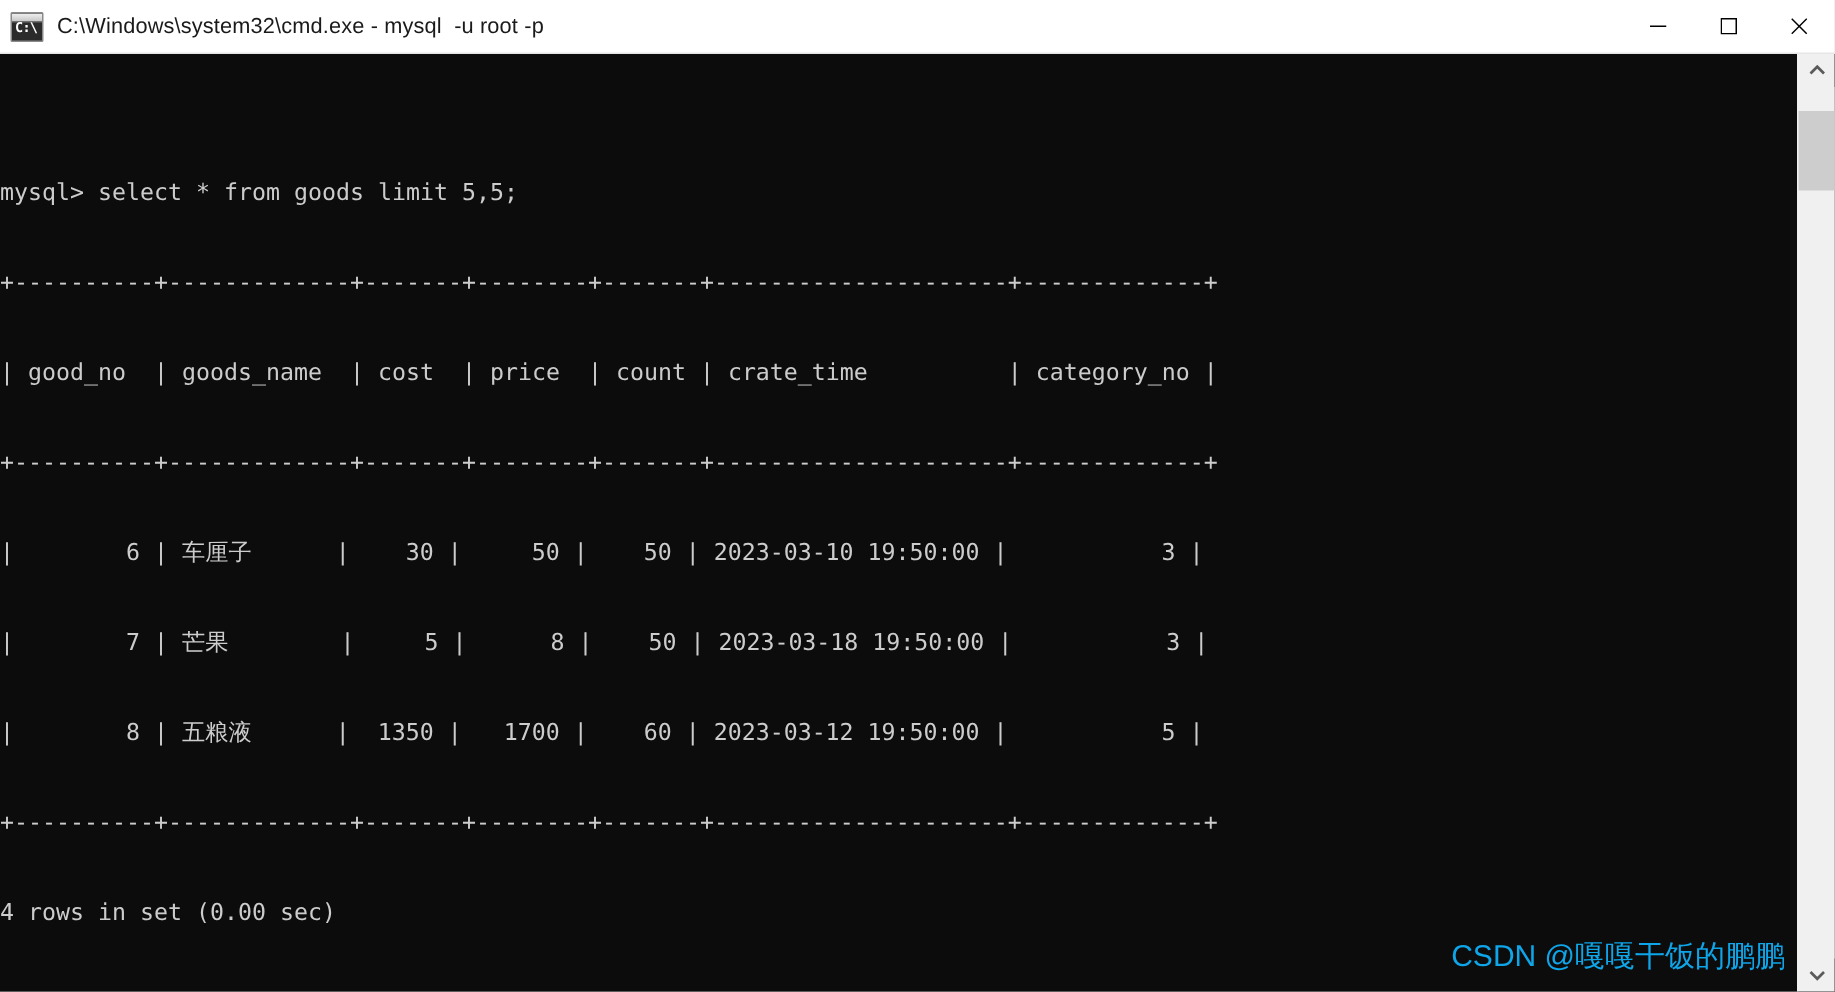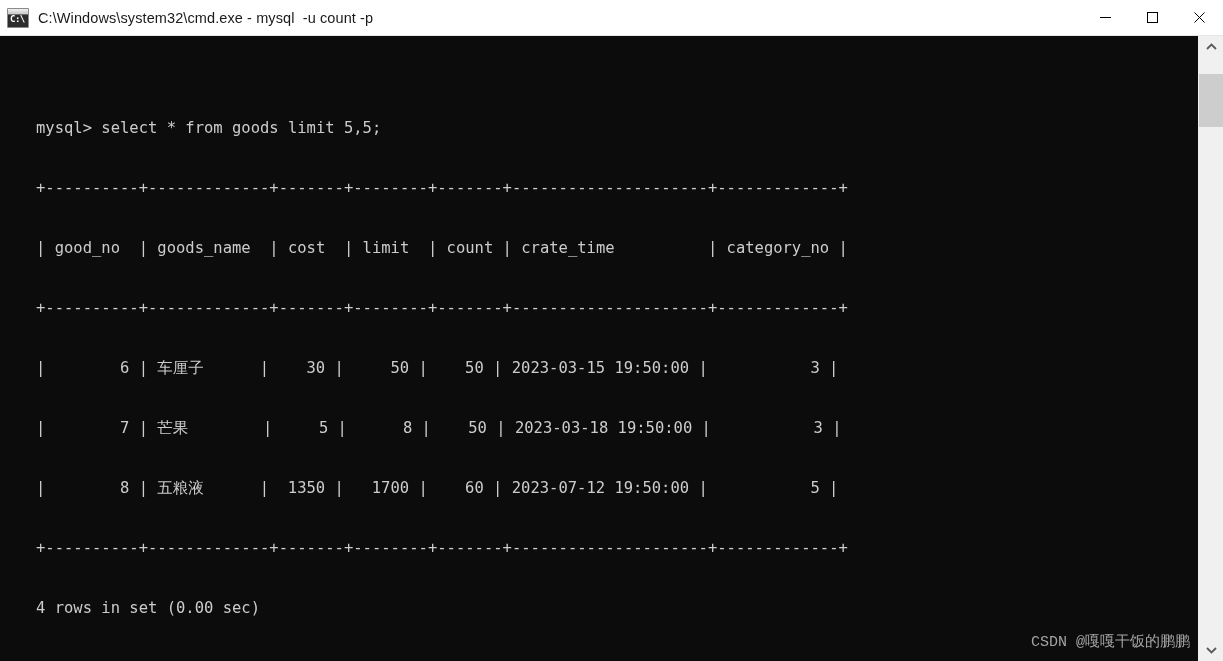--- a/index.html
+++ b/index.html
@@ -103,21 +103,20 @@
     background: #0c0c0c;
     color: #cccccc;
     font-family: "DejaVu Sans Mono", "Liberation Mono", monospace;
     font-size: 15.5px;
     line-height: 20px;
     white-space: pre;
     padding: 0;
     overflow: hidden;
     position: relative;
     letter-spacing: 0px;
-    margin-left: 36px;
   }
   .console-inner {
     padding-top: 2px;
   }
   .line {
     height: 20px;
     white-space: pre;
     font-variant-ligatures: none;
   }
 
@@ -157,38 +156,38 @@
     width: 25px;
     height: 53px;
     background: #cdcdcd;
   }
 
   
   .watermark {
     position: absolute;
     right: 33px;
     bottom: 10px;
-    color: #a3a3a3;
-    font-size: 15px;
-    font-family: Liberation Mono, monospace;
+    color: #0ea5e9;
+    font-size: 20px;
+    font-family: Liberation Sans, sans-serif;
     pointer-events: none;
     white-space: pre;
   }
 </style>
 </head>
 <body>
 
 <div class="window">
 
   <div class="titlebar">
     <div class="title-icon">
       <div class="bar"></div>
       <div class="glyph">C:\</div>
     </div>
-    <div class="title-text">C:\Windows\system32\cmd.exe - mysql  -u count -p</div>
+    <div class="title-text">C:\Windows\system32\cmd.exe - mysql  -u root -p</div>
 
     <div class="win-controls">
       <div class="win-btn">
         <svg width="11" height="11" viewBox="0 0 11 11" aria-hidden="true">
           <line x1="0" y1="5.5" x2="11" y2="5.5" stroke="#000000" stroke-width="1"></line>
         </svg>
       </div>
       <div class="win-btn">
         <svg width="11" height="11" viewBox="0 0 11 11" aria-hidden="true">
           <rect x="0.5" y="0.5" width="10" height="10" fill="none" stroke="#000000" stroke-width="1"></rect>
@@ -202,25 +201,25 @@
       </div>
     </div>
   </div>
 
   <div class="console-area">
 
     <div class="console">
       <div class="console-inner">
         <div class="line">mysql&gt; select * from goods limit 5,5;</div>
         <div class="line">+----------+-------------+-------+--------+-------+---------------------+-------------+</div>
-        <div class="line">| good_no  | goods_name  | cost  | limit  | count | crate_time          | category_no |</div>
+        <div class="line">| good_no  | goods_name  | cost  | price  | count | crate_time          | category_no |</div>
         <div class="line">+----------+-------------+-------+--------+-------+---------------------+-------------+</div>
-        <div class="line">|        6 | 车厘子      |    30 |     50 |    50 | 2023-03-15 19:50:00 |           3 |</div>
+        <div class="line">|        6 | 车厘子      |    30 |     50 |    50 | 2023-03-10 19:50:00 |           3 |</div>
         <div class="line">|        7 | 芒果        |     5 |      8 |    50 | 2023-03-18 19:50:00 |           3 |</div>
-        <div class="line">|        8 | 五粮液      |  1350 |   1700 |    60 | 2023-07-12 19:50:00 |           5 |</div>
+        <div class="line">|        8 | 五粮液      |  1350 |   1700 |    60 | 2023-03-12 19:50:00 |           5 |</div>
         <div class="line">+----------+-------------+-------+--------+-------+---------------------+-------------+</div>
         <div class="line">4 rows in set (0.00 sec)</div>
         
         
       </div>
     </div>
 
     <div class="scrollbar">
       <div class="sb-arrow up">
         <svg width="11" height="8" viewBox="0 0 11 8" aria-hidden="true">

